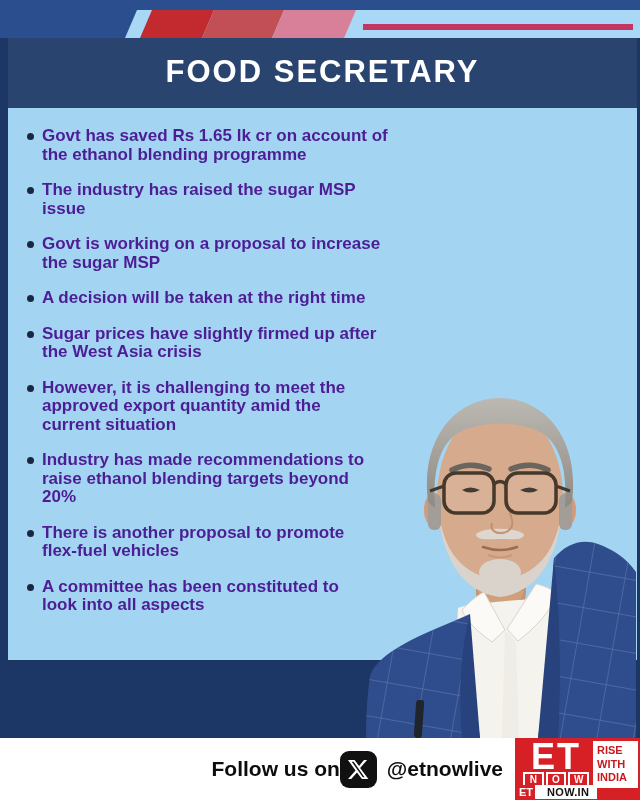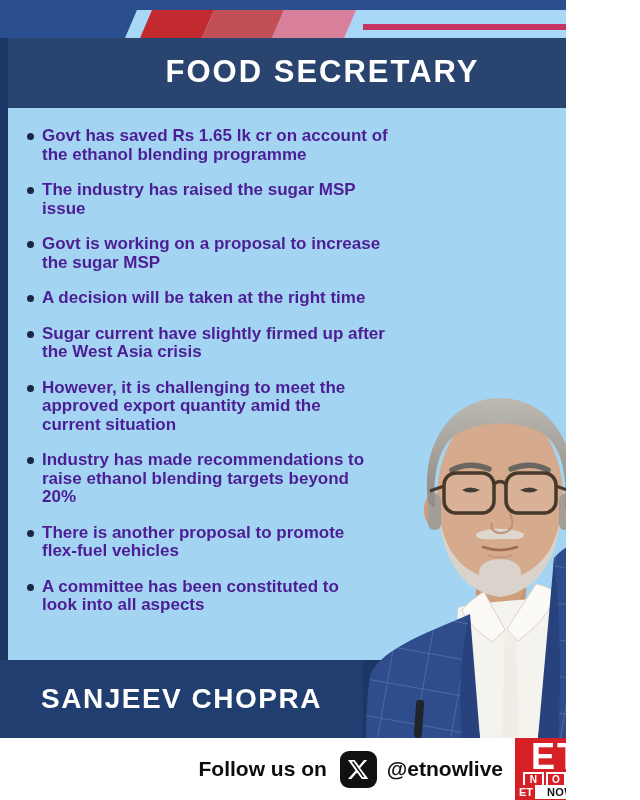--- a/index.html
+++ b/index.html
@@ -1,19 +1,19 @@
 <!DOCTYPE html>
 <html><head>
 <meta charset="utf-8">
 <style>
   * { margin:0; padding:0; box-sizing:border-box; }
   html,body { width:640px; }
   body { font-family:"Liberation Sans", sans-serif; }
   .page {
-    position:relative; width:566px; height:800px;
+    position:relative; width:640px; height:800px;
     background:#1c3765; overflow:hidden;
   }
   
   .top-band { position:absolute; left:0; top:0; width:640px; height:38px; background:#2b4e8e; }
   .top-band svg { display:block; }
   
   .header {
     position:absolute; left:8px; top:38px; width:629px; height:70px;
     background:#2a4470; display:flex; align-items:center; justify-content:center;
   }
@@ -43,21 +43,21 @@
   .name-bar {
     position:absolute; left:0; top:660px; width:363px; height:78px;
     background:#203e70; display:flex; align-items:center; justify-content:center;
   }
   .name-bar span { color:#ffffff; font-size:28px; font-weight:800; letter-spacing:1.5px; }
   
   .footer {
     position:absolute; left:0; top:738px; width:640px; height:62px;
     background:#ffffff; display:flex; align-items:center; justify-content:flex-end;
   }
-  .follow-text { color:#0d0d0d; font-size:21px; font-weight:700; margin-right:13px; }
+  .follow-text { color:#0d0d0d; font-size:21px; font-weight:700; }
   .x-badge {
     width:37px; height:37px; border-radius:9px; background:#111111;
     display:flex; align-items:center; justify-content:center; margin-right:10px;
     flex:0 0 auto;
   }
   .handle { color:#0d0d0d; font-size:21px; font-weight:800; margin-right:12px; }
   
   .etnow { position:relative; width:125px; height:62px; background:#d71f26; flex:0 0 auto; }
   .et-big {
     position:absolute; left:4px; top:-2px; width:74px; text-align:center;
@@ -99,21 +99,21 @@
 
   <div class="content">
     <ul class="bullets">
       <li>Govt has saved Rs 1.65 lk cr on account of
 the ethanol blending programme</li>
       <li>The industry has raised the sugar MSP
 issue</li>
       <li>Govt is working on a proposal to increase
 the sugar MSP</li>
       <li>A decision will be taken at the right time</li>
-      <li>Sugar current have slightly firmed up after
+      <li>Sugar prices have slightly firmed up after
 the West Asia crisis</li>
       <li>However, it is challenging to meet the
 approved export quantity amid the
 current situation</li>
       <li>Industry has made recommendations to
 raise ethanol blending targets beyond
 20%</li>
       <li>There is another proposal to promote
 flex-fuel vehicles</li>
       <li>A committee has been constituted to
@@ -175,23 +175,20 @@
       <g stroke="#46382a" fill="rgba(250,250,252,0.10)" stroke-width="3.5">
         <rect x="78" y="87" width="50" height="40" rx="12"></rect>
         <rect x="140" y="87" width="50" height="40" rx="12"></rect>
         <path d="M128 98 Q134 93 140 98" fill="none"></path>
         <path d="M78 100 L64 105" fill="none" stroke-width="3"></path>
         <path d="M190 100 L204 105" fill="none" stroke-width="3"></path>
       </g>
     </svg>
   </div>
 
-  <div class="name-bar">
-    <span>SANJEEV CHOPRA</span>
-  </div>
 
   <div class="footer">
     <span class="follow-text">Follow us on</span>
     <span class="x-badge">
       <svg width="23" height="23" viewBox="0 0 24 24">
         <path fill="#ffffff" d="M17.7 2h3.3l-7.3 8.4L22.3 22h-6.7l-5.2-6.9L4.4 22H1.1l7.8-9L1 2h6.9l4.7 6.3L17.7 2zm-1.2 18h1.8L6.9 3.9H4.9L16.5 20z"></path>
       </svg>
     </span>
     <span class="handle">@etnowlive</span>
 

